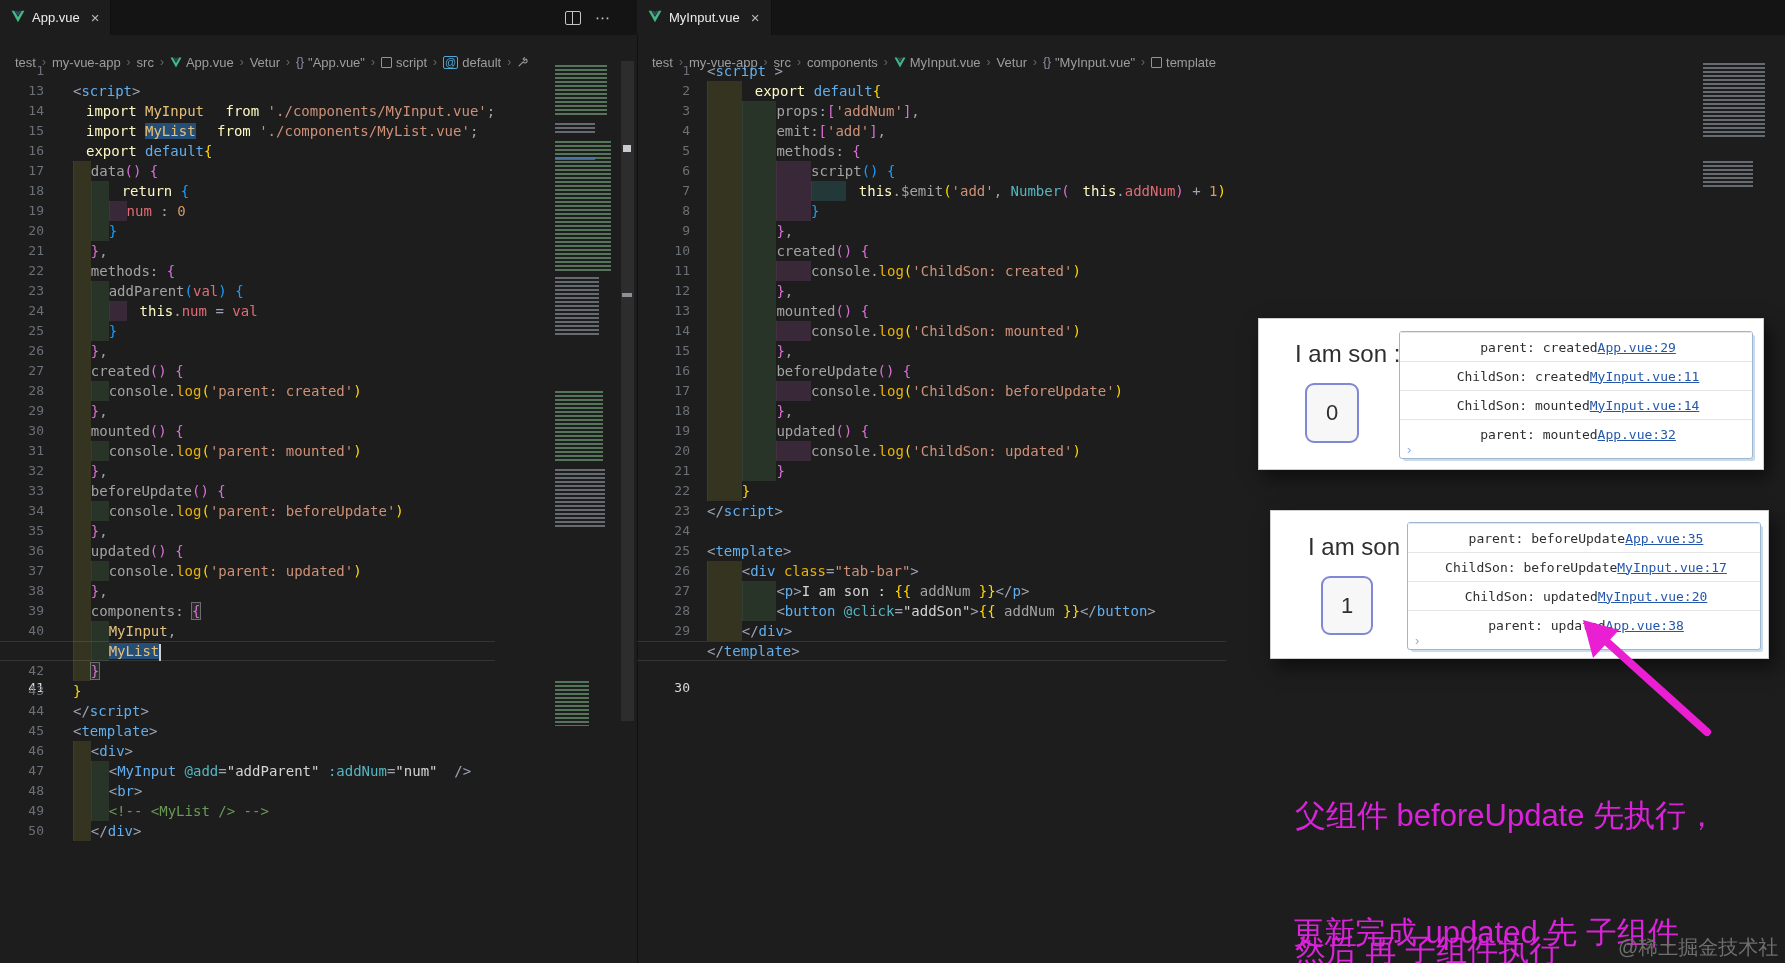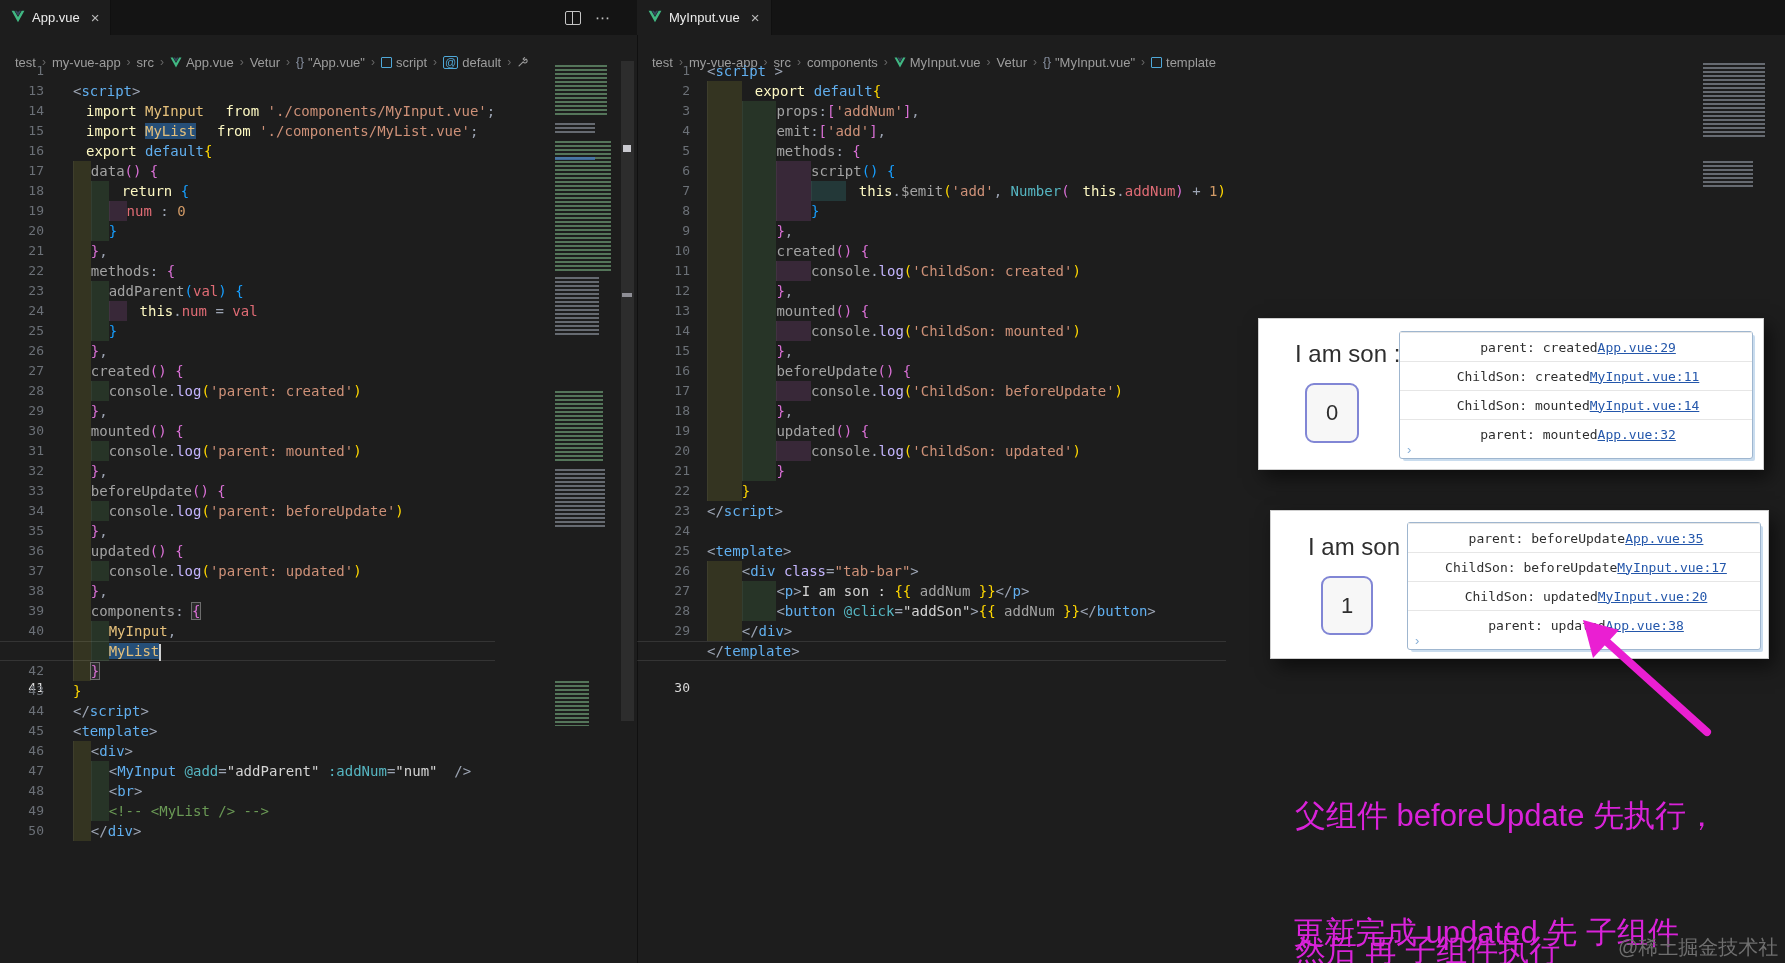--- a/index.html
+++ b/index.html
@@ -33,21 +33,21 @@
   .ed-l .ln{width:73px;padding-right:29px;box-sizing:border-box;}
   .ed-r .ln{width:70px;padding-right:17px;box-sizing:border-box;}
   .code{white-space:pre;font:14px/20px "DejaVu Sans Mono",monospace;color:#d4d4d4;}
   .tok{display:inline;}
   .ind{display:inline-block;height:20px;vertical-align:top;border-left:1px solid rgba(255,255,255,.05);}
   .ed-l .ind{width:2ch;}  .ed-r .ind{width:4ch;}
   .i1{background:rgba(255,255,64,.10);} .i2{background:rgba(127,255,127,.10);}
   .i3{background:rgba(255,127,255,.12);} .i4{background:rgba(79,236,236,.13);}
   .kw{color:#fef9c3;margin-left:13px;} .def{color:#61afef;} .tag{color:#61afef;} .pun{color:#9da5b4;}
   .str{color:#ce9178;} .num{color:#d19a66;} .vr{color:#e06c75;} .fn{color:#a3a3a3;}
-  .mt{color:#c4b5fd;} .cmp{color:#e5c07b;} .cm{color:#6a9955;} .at{color:#56b6c2;}
+  .mt{color:#eab308;} .cmp{color:#e5c07b;} .cm{color:#6a9955;} .at{color:#56b6c2;}
   .av{color:#d4d4d4;} .mu{color:#ffd700;} .cy{color:#56b6c2;} .txt{color:#d4d4d4;}
   .b1{color:#ffd700;} .b2{color:#da70d6;} .b3{color:#179fff;}
   .sel{background:#264f78;}
   .bm{outline:1px solid rgba(150,150,150,.65);background:rgba(90,90,90,.25);}
   .cur{display:inline-block;width:2px;height:17px;background:#cfd0d0;vertical-align:middle;}
   
   .minimap{position:absolute;top:61px;width:66px;height:900px;}
   .mm-l{left:552px;} 
   .mm-block{position:absolute;left:3px;}
   .mm-green{background:repeating-linear-gradient(to bottom,rgba(130,190,140,.55) 0 2px,transparent 2px 4px);}

